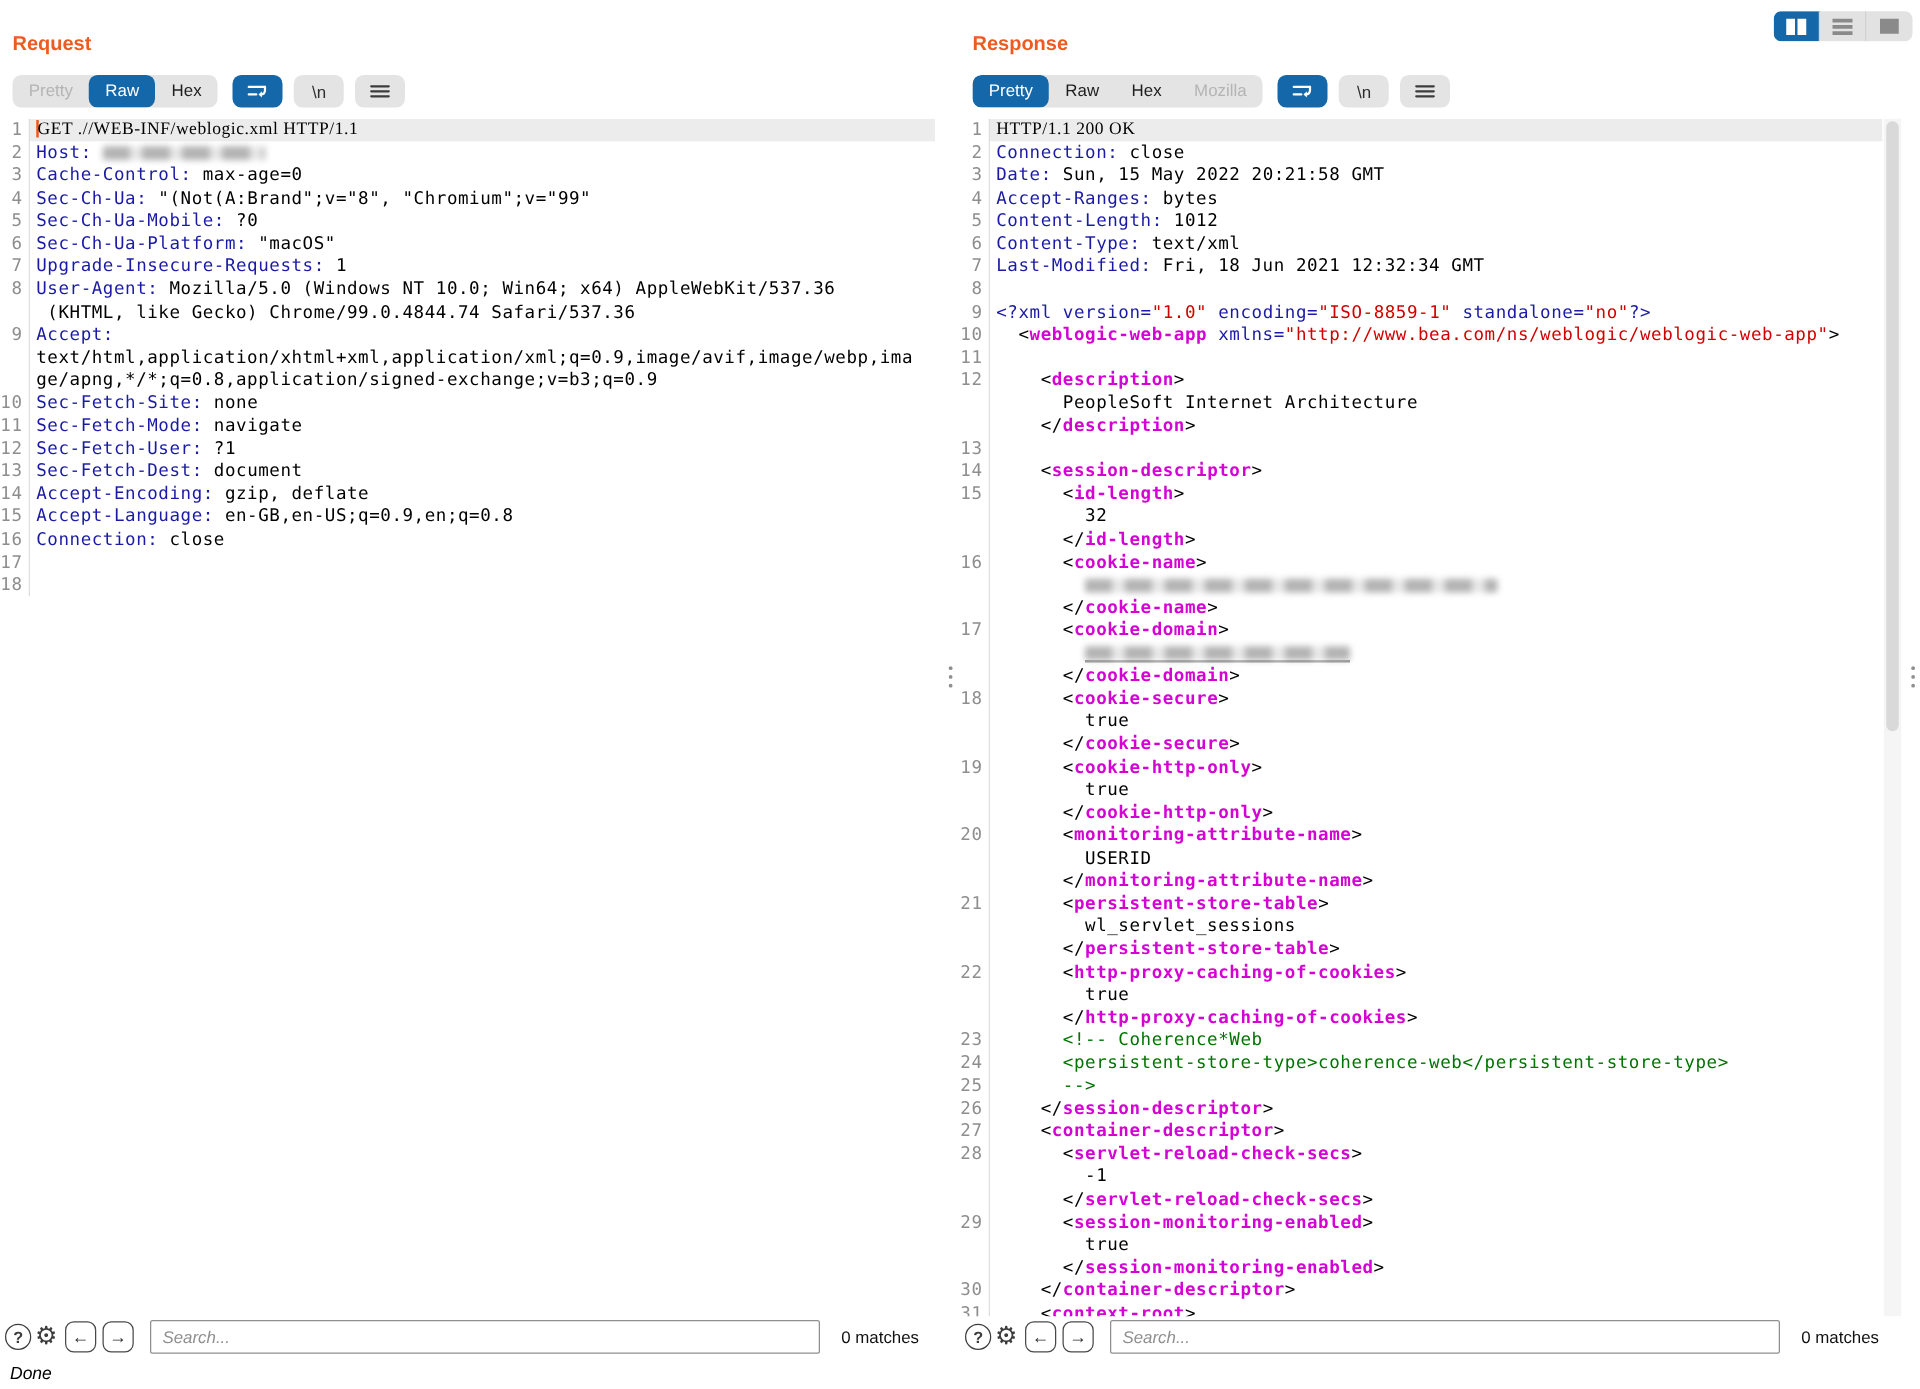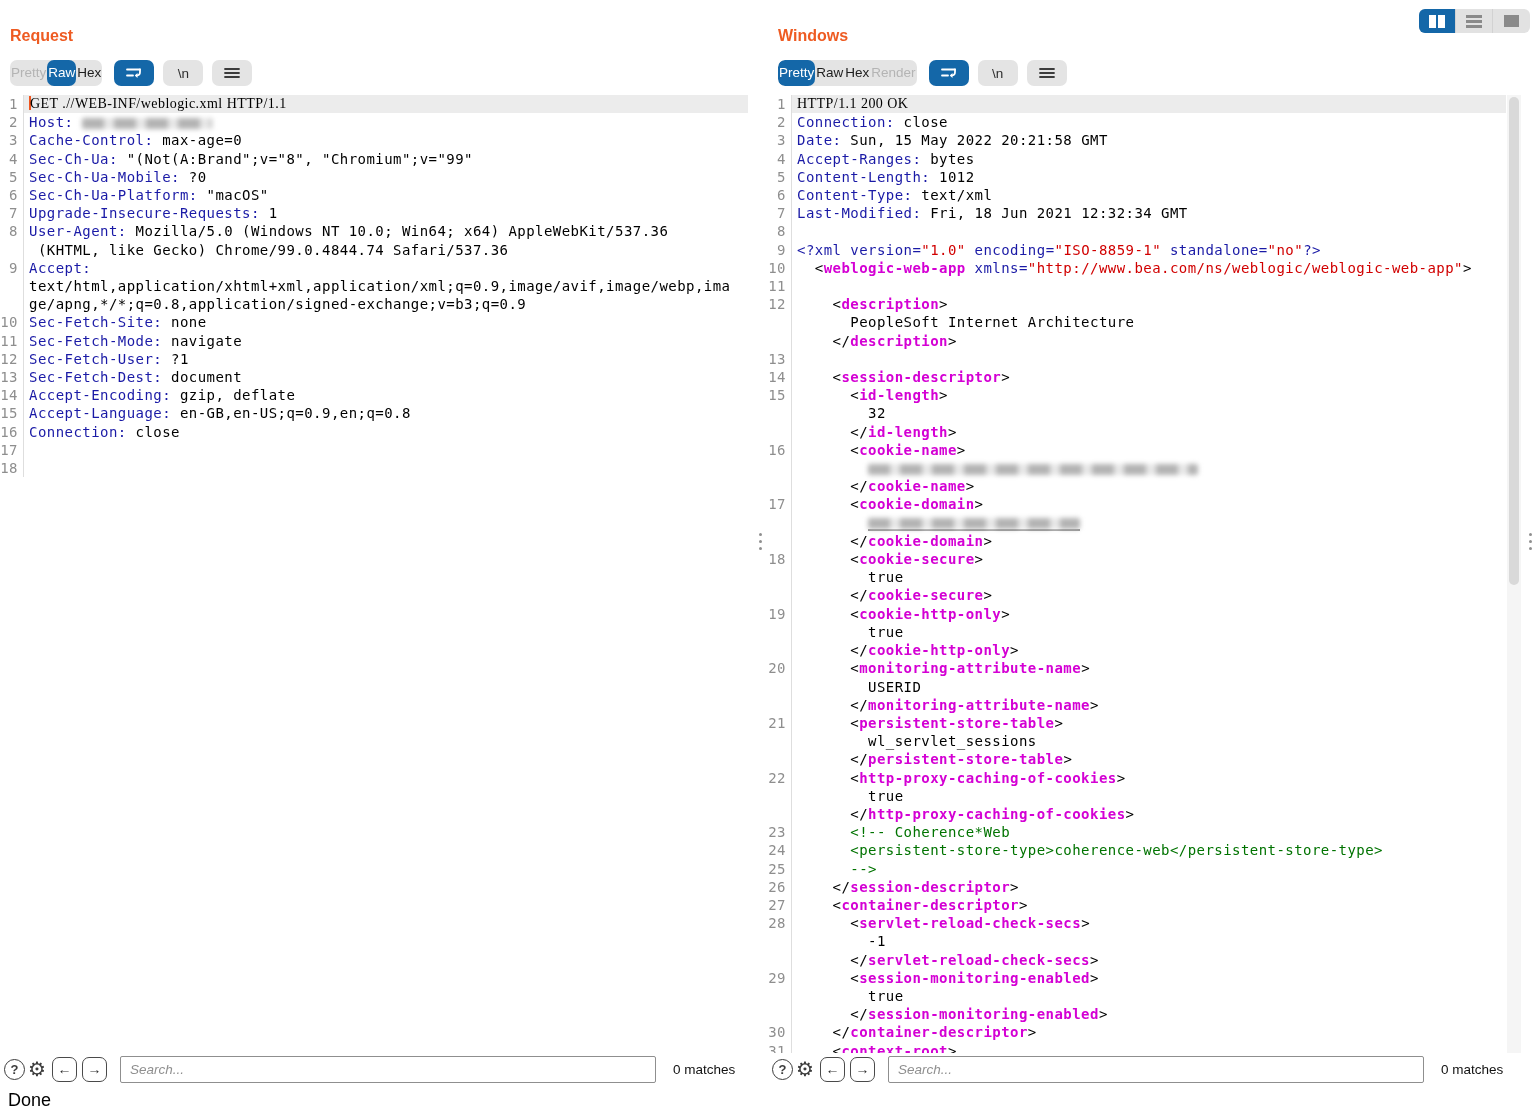--- a/index.html
+++ b/index.html
@@ -8,21 +8,21 @@
   button { border:none; background:transparent; font-family:inherit; cursor:pointer; }
 
   .panel { position:absolute; top:0; height:998px; }
   #req-panel { left:0; width:762px; }
   #resp-panel { left:768px; width:768px; }
 
   .panel-title { position:absolute; top:27px; left:10px; font-size:16px; font-weight:bold; color:#ee5b22; }
 
   .toolbar { position:absolute; top:60px; left:10px; display:flex; align-items:center; height:26px; }
   .seg-group { display:flex; background:#e4e4e4; border-radius:7px; overflow:hidden; height:26px; }
-  .seg { font-size:13.5px; color:#1d1d1d; padding:0 1px; height:26px; line-height:26px; }
+  .seg { font-size:13.5px; color:#1d1d1d; padding:0 13px; height:26px; line-height:26px; }
   .seg.selected { background:#1467a8; color:#ffffff; border-radius:7px; }
   .seg.disabled { color:#b4b4b4; }
   .iconbtn { width:40px; height:26px; margin-left:9px; background:#e4e4e4; border-radius:7px;
              display:flex; align-items:center; justify-content:center; font-size:13.5px; color:#2e2e2e; }
   .iconbtn.selected { background:#1467a8; color:#fff; }
   .iconbtn:first-of-type { margin-left:12px; }
 
   .editor { position:absolute; top:95px; left:0; overflow:hidden;
             font-family:"DejaVu Sans Mono", monospace; font-size:14px; letter-spacing:0.45px;
             line-height:18.2px; white-space:pre; }
@@ -51,21 +51,21 @@
                 font-size:13px; font-weight:bold; color:#3c3c3c; display:flex; align-items:center;
                 justify-content:center; margin-right:3px; flex:none; }
   .gear { font-size:20px; color:#3c3c3c; margin-right:6px; line-height:21px; cursor:pointer; }
   .navbtn { width:25px; height:25px; border:1.6px solid #4a4a4a; border-radius:7px; font-size:14px;
             color:#2e2e2e; display:flex; align-items:center; justify-content:center; margin-right:5px; flex:none; }
   .search { width:536px; height:27px; border:1px solid #8f8f8f; border-radius:2px; padding:0 9px;
             font-size:13.5px; margin-left:8px; color:#222; }
   .search::placeholder { font-style:italic; color:#8f8f8f; }
   .matches { font-size:13.5px; color:#111; margin-left:17px; }
 
-  .status { position:absolute; left:8px; top:1090px; font-size:18px; color:#000; }
+  .status { position:absolute; left:8px; top:1090px; font-size:14px; color:#000;font-style:italic; }
 
   .viewgroup { position:absolute; left:1419px; top:9px; display:flex; background:#e2e2e2;
                border-radius:6px; overflow:hidden; height:24px; }
   .viewbtn { width:37px; height:24px; display:flex; align-items:center; justify-content:center;
              border-right:1px solid #d2d2d2; }
   .viewbtn:last-child { border-right:none; }
   .viewbtn.selected { background:#1467a8; }
   .ic-cols { display:flex; gap:2px; } .ic-cols i { display:block; width:7px; height:13px; background:#fff; }
   .ic-rows { display:flex; flex-direction:column; gap:2px; } .ic-rows i { display:block; width:16px; height:3px; background:#8a8a8a; }
   .ic-single { width:15px; height:12px; background:#8a8a8a; }
@@ -128,27 +128,27 @@
     <button class="round-icon">?</button>
     <span class="gear">⚙</span>
     <button class="navbtn">←</button>
     <button class="navbtn">→</button>
     <input class="search" placeholder="Search..." style="">
     <span class="matches">0 matches</span>
   </div>
 </div>
 
 <div class="panel" id="resp-panel">
-  <div class="panel-title">Windows</div>
+  <div class="panel-title">Response</div>
   <div class="toolbar">
     <div class="seg-group">
       <button class="seg selected">Pretty</button>
       <button class="seg">Raw</button>
       <button class="seg">Hex</button>
-      <button class="seg disabled">Render</button>
+      <button class="seg disabled">Mozilla</button>
     </div>
     <button class="iconbtn selected">
       <svg width="18" height="14" viewBox="0 0 18 14" fill="none">
         <path d="M2 3.5 H15" stroke="#fff" stroke-width="1.8" stroke-linecap="round"></path>
         <path d="M2 9.5 H8" stroke="#fff" stroke-width="1.8" stroke-linecap="round"></path>
         <path d="M15 3.5 V6 C15 8.5 13.5 9.5 11.5 9.5" stroke="#fff" stroke-width="1.8" fill="none" stroke-linecap="round"></path>
         <path d="M12.5 7 L9.8 9.5 L12.5 12 Z" fill="#fff"></path>
       </svg>
     </button>
     <button class="iconbtn">\n</button>

